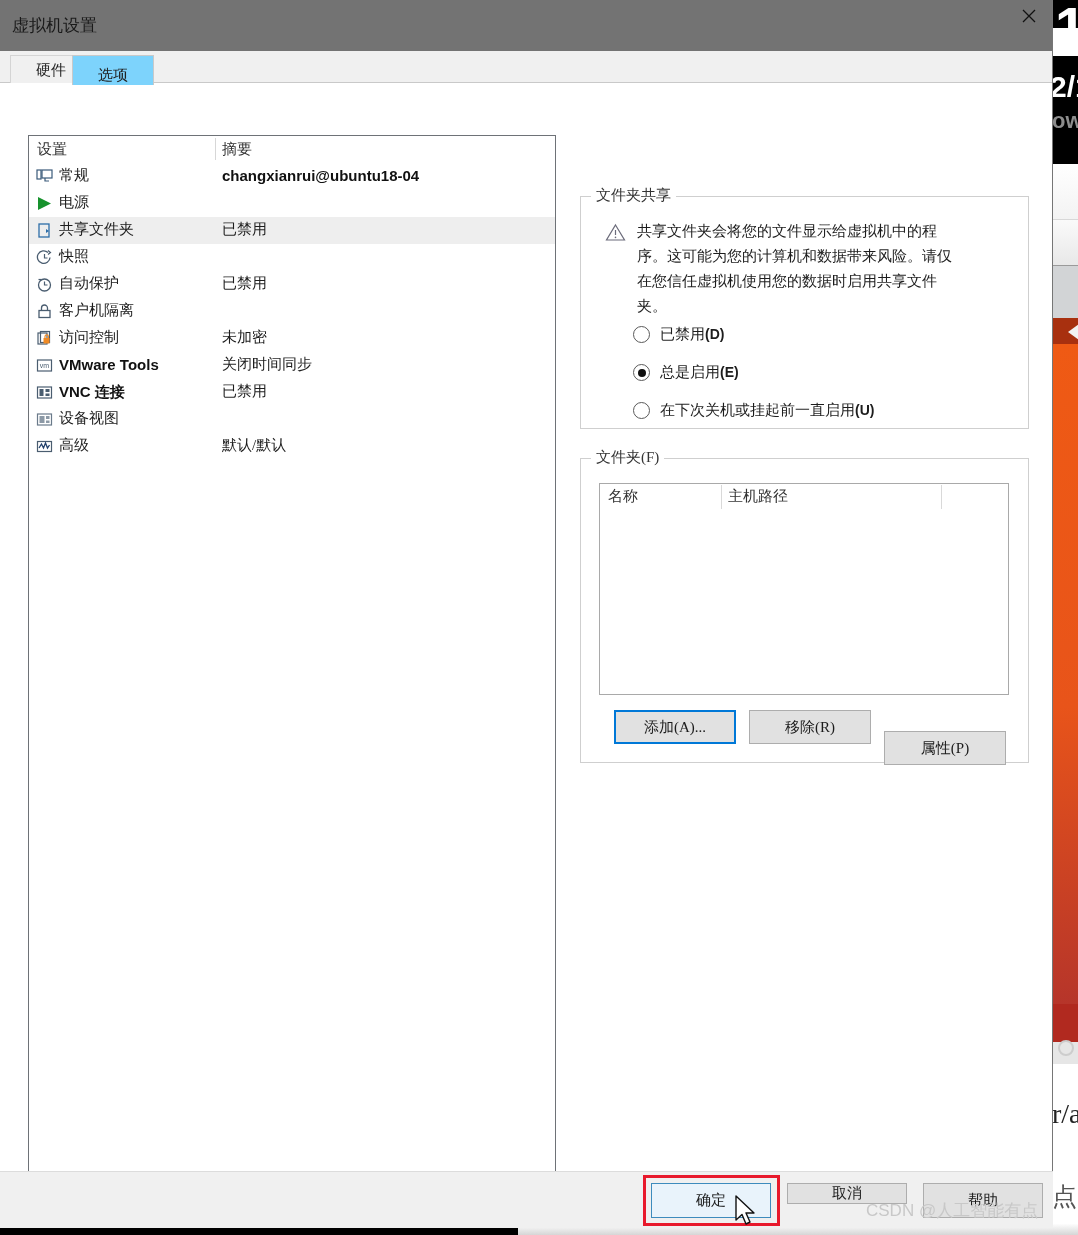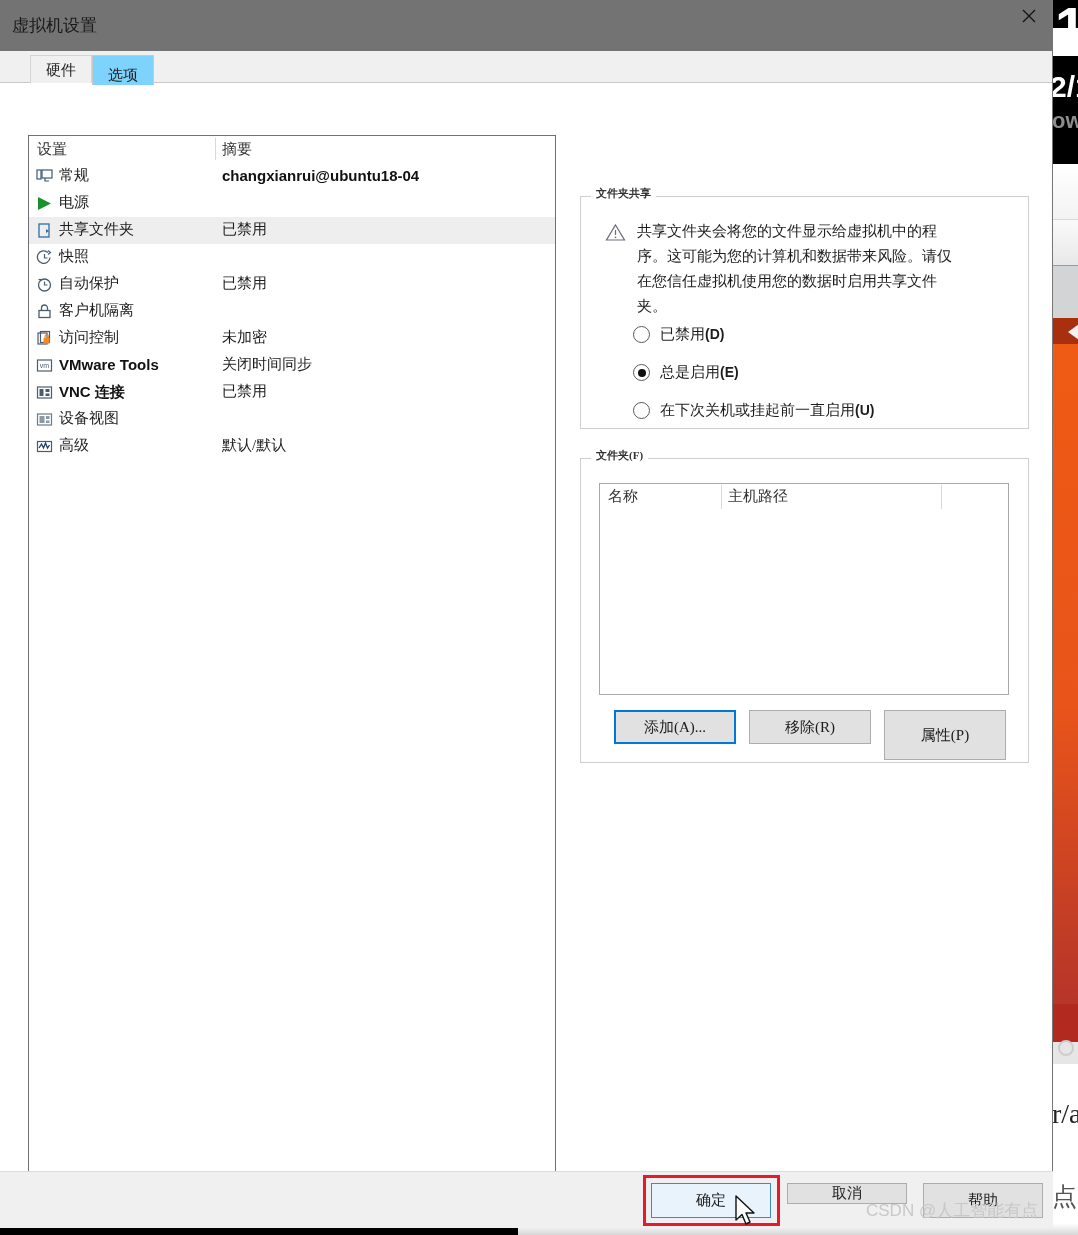--- a/index.html
+++ b/index.html
@@ -45,23 +45,23 @@
   .titlebar .title { position: absolute; left: 12px; top: 14px; font-size: 17px; color: #1a1a1a; }
   .close-btn {
     position: absolute; right: 0; top: 0; width: 47px; height: 32px;
     display: flex; align-items: center; justify-content: center; cursor: pointer;
   }
   .close-btn svg { display: block; }
 
   
   .tabstrip { position: relative; height: 32px; background: #f0f0f0; border-bottom: 1px solid #c9c9c9; }
   .tab {
-    position: absolute; top: 4px; height: 29px; padding: 0 15px;
+    position: absolute; top: 4px; height: 29px; padding: 0 25px;
     display: flex; align-items: center; font-size: 15px; color: #222;
-    background: #f0f0f0; border: 1px solid #d4d4d4; border-bottom: none; cursor: pointer; margin-left: 20px;
+    background: #f0f0f0; border: 1px solid #d4d4d4; border-bottom: none; cursor: pointer;
   }
   .tab.active { background: #7dd3fc; border-color: #c9c9c9; z-index: 2; height: 30px; align-items: flex-end; }
   .tab-hw { left: 10px; }
   .tab-opt { left: 72px; }
 
   .content { position: relative; height: 1145px; background: #ffffff; }
 
   
   .settings-panel {
     position: absolute; left: 28px; top: 52px; width: 528px; height: 1046px;
@@ -81,21 +81,21 @@
       font-family: "Liberation Serif", "DejaVu Serif", serif; white-space: nowrap; }
   .sl-label.latin { font-family: "Liberation Sans", sans-serif; font-size: 15px; top: 4px; color: #111; font-weight: 600; }
   .sl-sum { position: absolute; left: 193px; top: 3px; font-size: 15px; color: #1d1d1d;
       font-family: "Liberation Serif", "DejaVu Serif", serif; white-space: nowrap; }
   .sl-sum.latin { font-family: "Liberation Sans", sans-serif; font-weight: 600; top: 4px; color: #111; }
 
   
   .gbox { position: absolute; border: 1px solid #cfcfcf; }
   .gbox > .legend {
     position: absolute; top: -11px; left: 10px; background: #ffffff; padding: 0 5px;
-    font-size: 11px; color: #333; font-family: "Liberation Serif","DejaVu Serif", serif; white-space: nowrap; font-weight: bold;
+    font-size: 15px; color: #333; font-family: "Liberation Serif","DejaVu Serif", serif; white-space: nowrap;
   }
   #share-group { left: 580px; top: 113px; width: 449px; height: 233px; }
   #folders-group { left: 580px; top: 375px; width: 449px; height: 305px; }
 
   .warn-icon { position: absolute; left: 24px; top: 26px; width: 21px; height: 19px; }
   .warn-text {
     position: absolute; left: 56px; top: 22px; width: 315px;
     font-size: 15px; line-height: 25px; color: #1d1d1d;
     font-family: "Liberation Serif", "DejaVu Serif", serif;
   }
@@ -131,21 +131,21 @@
   
   .btn {
     position: absolute; background: #e1e1e1; border: 1px solid #adadad;
     display: flex; align-items: center; justify-content: center;
     font-size: 15px; color: #1b1b1b; cursor: pointer;
     font-family: "Liberation Serif","DejaVu Serif", serif;
   }
   .btn.focus { border: 2px solid #0078d7; background: #e1e1e1; }
   #btn-add  { left: 614px; top: 627px; width: 122px; height: 34px; }
   #btn-rem  { left: 749px; top: 627px; width: 122px; height: 34px; }
-  #btn-prop { left: 884px; top: 627px; width: 122px; height: 50px; }
+  #btn-prop { left: 884px; top: 648px; width: 122px; height: 34px; }
 
   
   .footer { position: absolute; left: 0; top: 1171px; width: 1053px; height: 57px;
       background: #f0f0f0; border-top: 1px solid #dcdcdc; }
   #btn-ok { left: 651px; top: 1183px; width: 120px; height: 35px; background: #e9f3fb; border: 1px solid #3d8bbd; }
   #btn-cancel { left: 787px; top: 1183px; width: 120px; height: 21px; }
   #btn-help  { left: 923px; top: 1183px; width: 120px; height: 35px; }
   .redbox { position: absolute; left: 643px; top: 1175px; width: 137px; height: 51px;
       border: 3px solid #e8192c; pointer-events: none; }
   .cursor { position: absolute; left: 735px; top: 1195px; width: 22px; height: 34px; pointer-events: none; }

